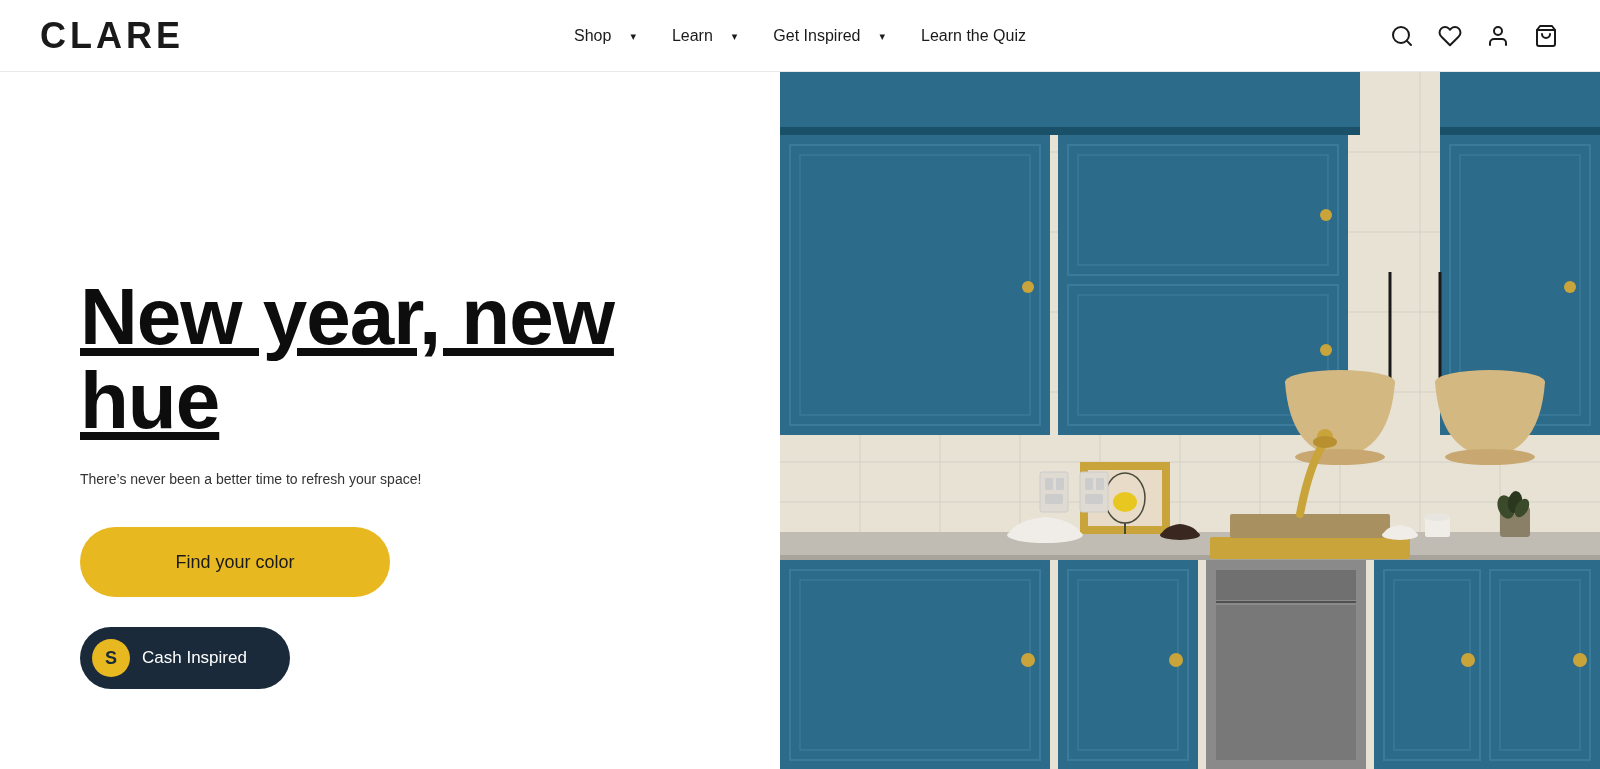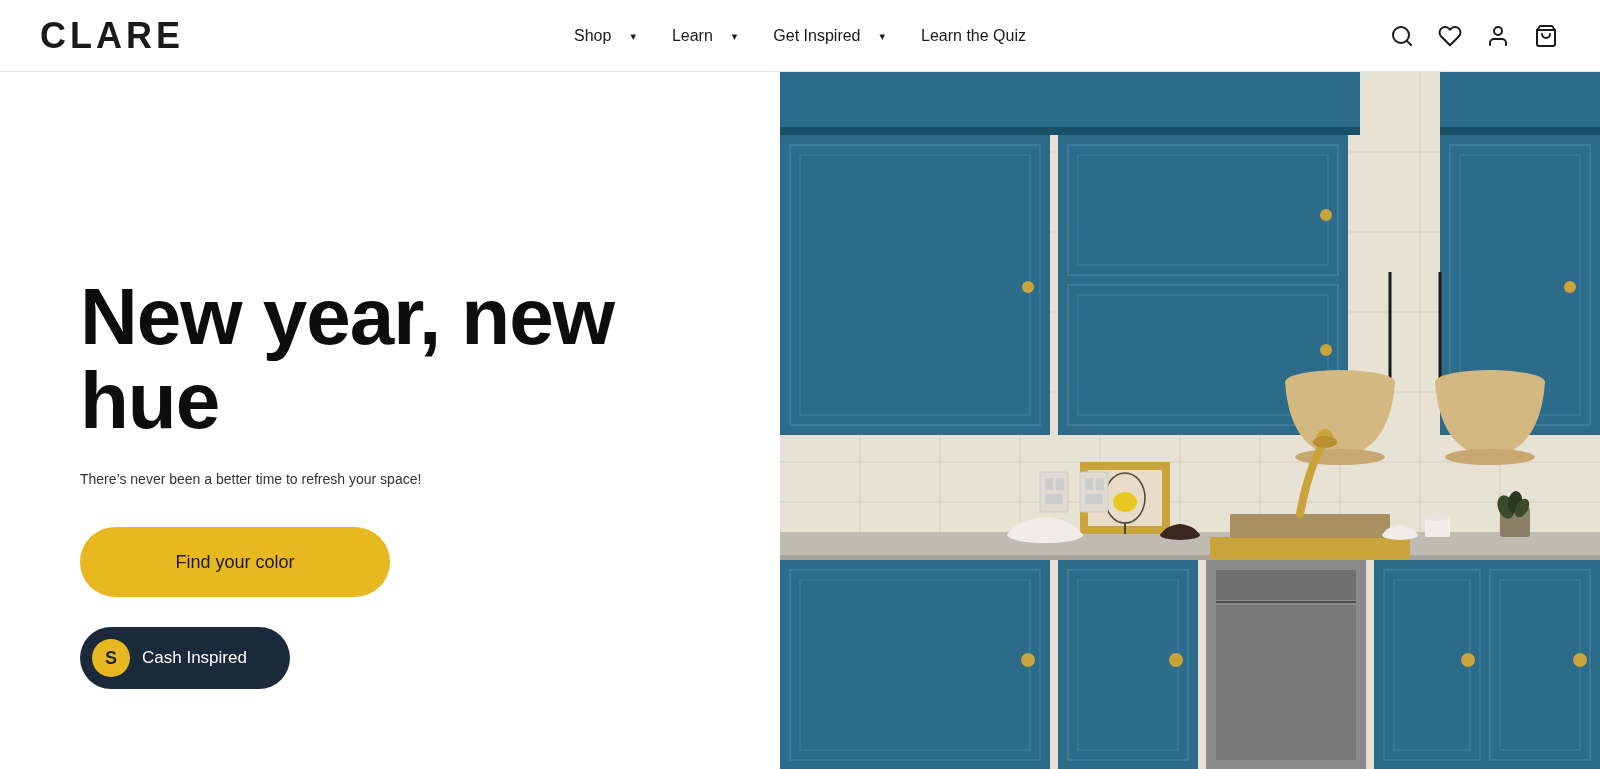--- a/index.html
+++ b/index.html
@@ -101,20 +101,21 @@
       position: relative;
     }
 
     .hero-headline {
       font-size: 80px;
       font-weight: 800;
       line-height: 1.05;
       color: #0d0d0d;
       margin-bottom: 28px;
       letter-spacing: -1px;
+      text-decoration: underline;
     }
 
     .hero-subtext {
       font-size: 14px;
       color: #333;
       margin-bottom: 40px;
       font-weight: 400;
     }
 
     .find-color-btn {

